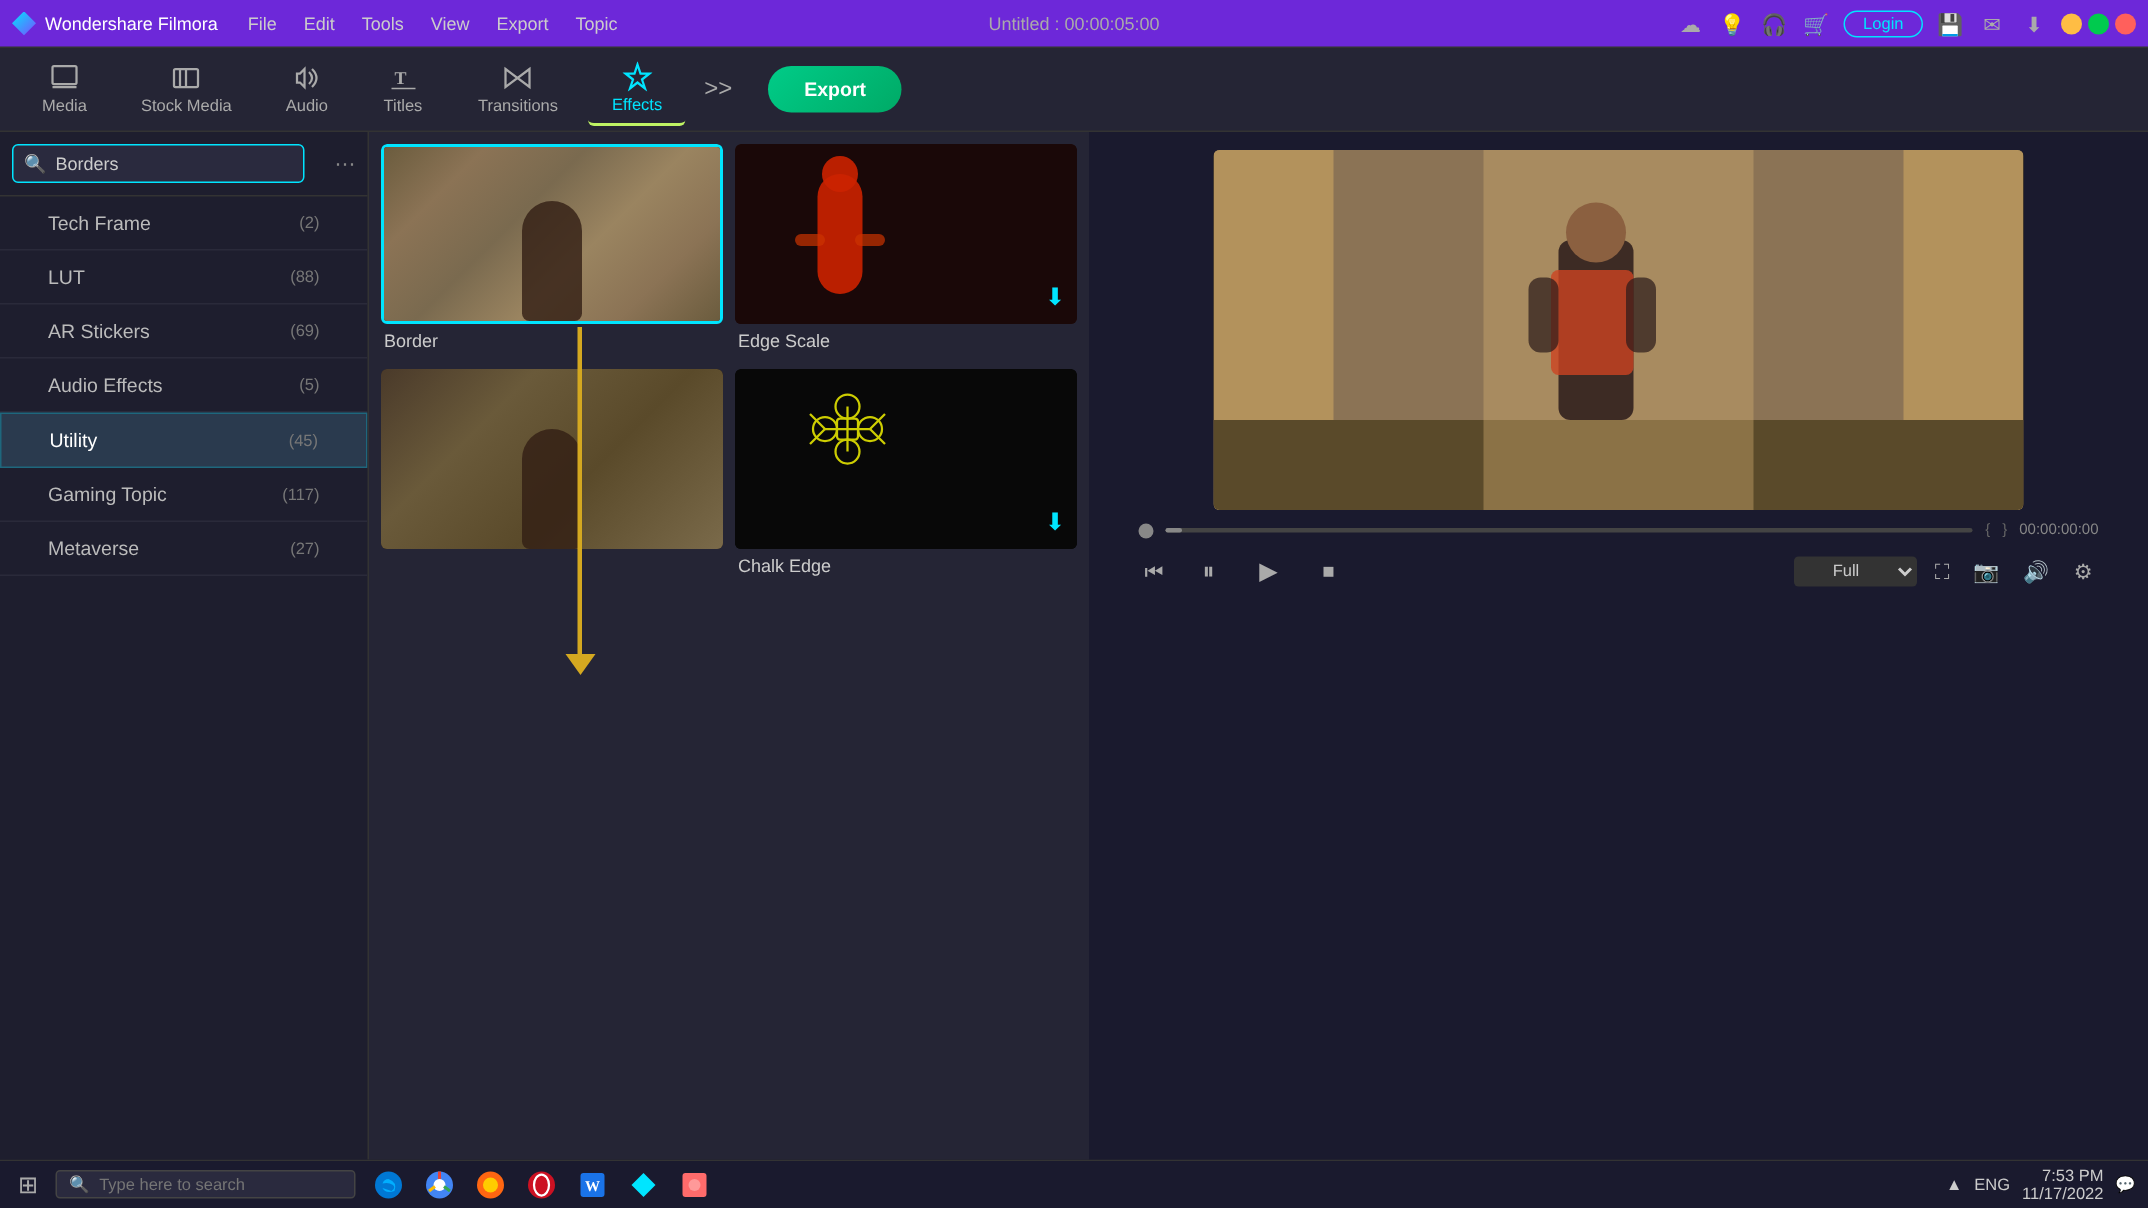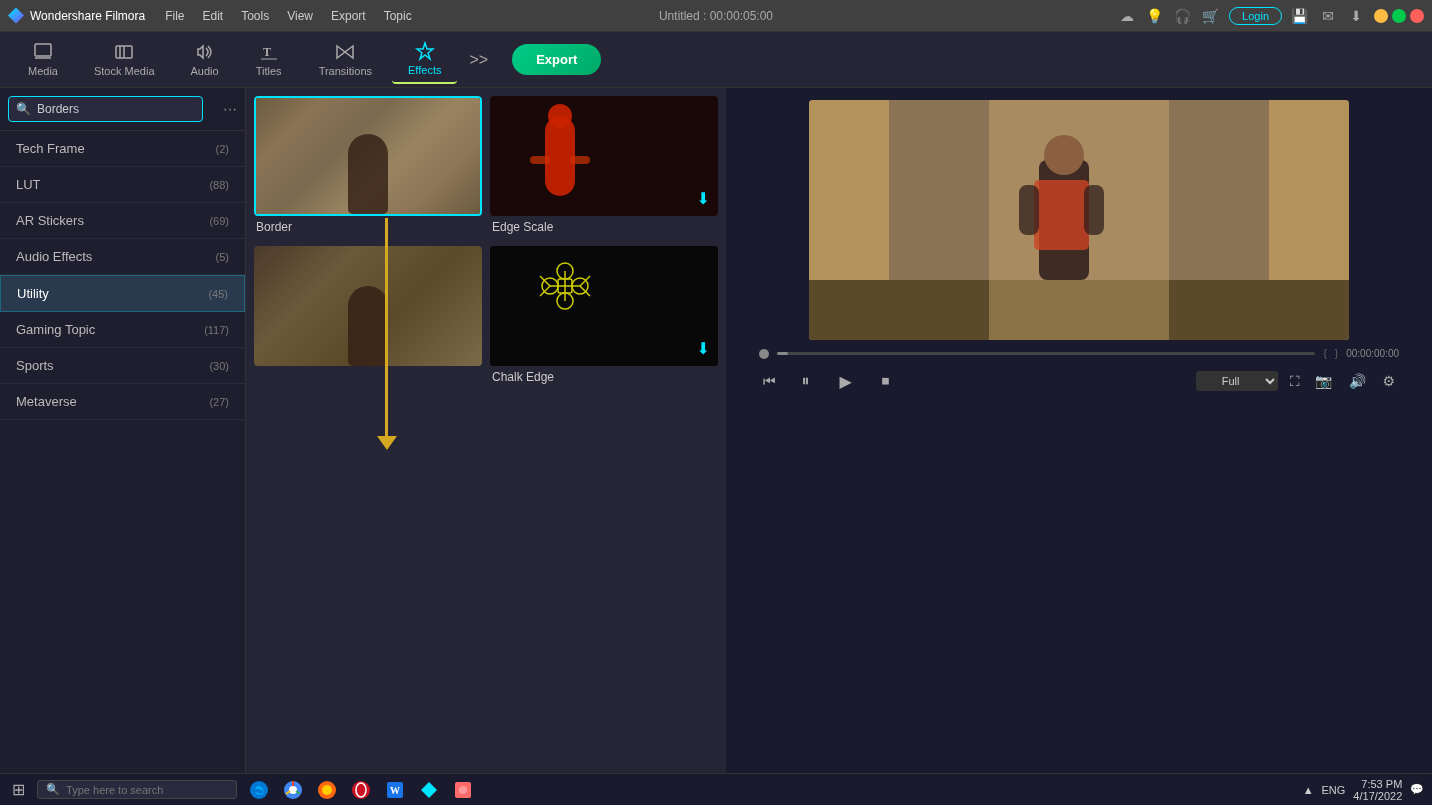--- a/index.html
+++ b/index.html
@@ -8,21 +8,21 @@
       background: #1a1a2e; 
       color: #ccc; 
       width: 1432px; 
       height: 805px; 
       overflow: hidden;
       font-size: 12px;
     }
 
     
     .title-bar {
-      background: #404040;
+      background: #6d28d9;
       height: 32px;
       display: flex;
       align-items: center;
       justify-content: space-between;
       padding: 0 8px;
       border-bottom: 1px solid #333;
     }
     .title-bar-left {
       display: flex;
       align-items: center;
@@ -187,21 +187,21 @@
       font-size: 14px;
     }
     .category-list {
       overflow-y: auto;
       flex: 1;
     }
     .category-item {
       display: flex;
       justify-content: space-between;
       align-items: center;
-      padding: 10px 16px;
+      padding: 10px 32px;
       cursor: pointer;
       color: #bbb;
       font-size: 13px;
       border-bottom: 1px solid #2a2a3a;
     }
     .category-item.active { 
       background: #2a3a4e; 
       color: #fff;
       border: 1px solid #00e5ff44;
     }
@@ -652,24 +652,20 @@
       </div>
       <div class="category-item active">
         <span>Utility</span>
         <span class="category-count">(45)</span>
       </div>
       <div class="category-item">
         <span>Gaming Topic</span>
         <span class="category-count">(117)</span>
       </div>
       <div class="category-item">
-        <span>Sports</span>
-        <span class="category-count">(30)</span>
-      </div>
-      <div class="category-item">
         <span>Metaverse</span>
         <span class="category-count">(27)</span>
       </div>
     </div>
   </div>
 
   <div class="content-panel">
     <div class="effects-grid">
 
       <div class="effect-item selected">
@@ -866,17 +862,17 @@
         <rect x="2" y="2" width="16" height="16" rx="2" fill="#ff6b6b"></rect>
         <circle cx="10" cy="10" r="4" fill="#ff9999"></circle>
       </svg>
     </div>
   </div>
   <div class="taskbar-right">
     <span>▲</span>
     <span>ENG</span>
     <div class="taskbar-time">
       <div>7:53 PM</div>
-      <div>4/17/2022</div>
+      <div>11/17/2022</div>
     </div>
     <span>💬</span>
   </div>
 </div>
 
 </body></html>

